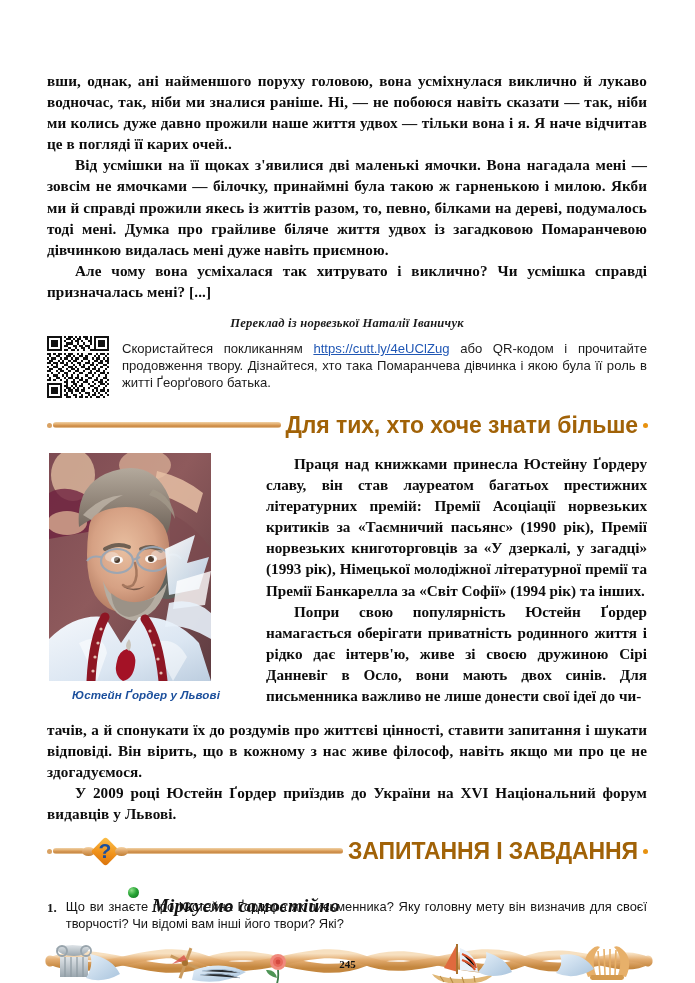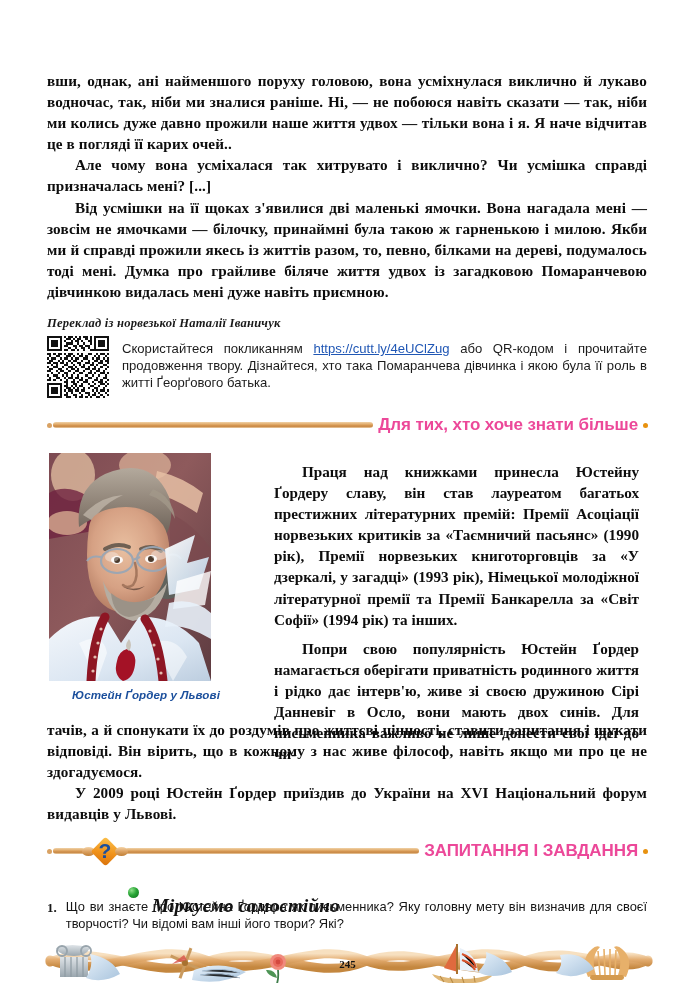--- a/index.html
+++ b/index.html
@@ -43,21 +43,21 @@
   }
   .prose p.noindent { text-indent: 0; }
 
   #story-block { top: 70px; }
 
   .attrib {
     position: absolute;
     left: 47px;
     top: 316px;
     width: 600px;
-    text-align: left;
+    text-align: center;
     font-family: "Liberation Serif", serif;
     font-style: italic;
     font-weight: bold;
     font-size: 12.6px;
     color: #1a1a1a;
     letter-spacing: 0.2px;
   }
 
   
   .qr-box {
@@ -111,22 +111,22 @@
   .rule-bar {
     flex: 1 1 auto;
     height: 6px;
     margin: 0 1px;
     border-radius: 3px;
     background: linear-gradient(180deg,#f0d2a8 0%, #dfa765 42%, #c8853f 72%, #eccfa8 100%);
   }
   .head-text {
     font-family: "Liberation Sans", sans-serif;
     font-weight: bold;
-    font-size: 17px;
-    color: #ec4899;
+    font-size: 23px;
+    color: #a16207;
     letter-spacing: -0.1px;
     white-space: nowrap;
     padding: 0 5px 0 4px;
   }
   .head-end-dot {
     width: 5px; height: 5px;
     border-radius: 50%;
     background: #e8920f;
     flex: 0 0 auto;
   }
@@ -210,21 +210,21 @@
     top: 453px;
     width: 381px;
     font-family: "Liberation Serif", serif;
     font-weight: bold;
     font-size: 15.2px;
     line-height: 21.1px;
     text-align: justify;
     text-justify: inter-word;
     color: #0d0d0d;
   }
-  .col-right p { margin: 8px; text-indent: 28px; }
+  .col-right p { margin: 0; text-indent: 28px; }
 
   #wide-tail { top: 719px; }
 
   
   .subhead {
     position: absolute;
     left: 128px;
     top: 867px;
     display: flex;
     align-items: center;
@@ -292,22 +292,22 @@
     z-index: 5;
   }
 </style>
 </head>
 <body>
 
 <div class="page">
 
   <div class="prose" id="story-block">
     <p class="noindent">вши, однак, ані найменшого поруху головою, вона усміхнулася виклично й лукаво водночас, так, ніби ми зналися раніше. Ні, — не побоюся навіть сказати — так, ніби ми колись дуже давно прожили наше життя удвох — тільки вона і я. Я наче відчитав це в погляді її карих очей..</p>
+    <p>Від усмішки на її щоках з'явилися дві маленькі ямочки. Вона нагадала мені — зовсім не ямочками — білочку, принаймні була такою ж гарненькою і милою. Якби ми й справді прожили якесь із життів разом, то, певно, білками на дереві, подумалось тоді мені. Думка про грайливе біляче життя удвох із загадковою Помаранчевою дівчинкою видалась мені дуже навіть приємною.</p>
     <p>Але чому вона усміхалася так хитрувато і виклично? Чи усмішка справді призначалась мені? [...]</p>
-    <p>Від усмішки на її щоках з'явилися дві маленькі ямочки. Вона нагадала мені — зовсім не ямочками — білочку, принаймні була такою ж гарненькою і милою. Якби ми й справді прожили якесь із життів разом, то, певно, білками на дереві, подумалось тоді мені. Думка про грайливе біляче життя удвох із загадковою Помаранчевою дівчинкою видалась мені дуже навіть приємною.</p>
   </div>
 
   <div class="attrib">Переклад із норвезької Наталії Іваничук</div>
 
   <div class="qr-box">
     <div class="qr-code">
       <svg viewBox="0 0 29 29" shape-rendering="crispEdges" aria-hidden="true">
         <rect width="29" height="29" fill="#ffffff"></rect>
         <g fill="#111111">
           <rect x="0" y="0" width="7" height="7"></rect>

